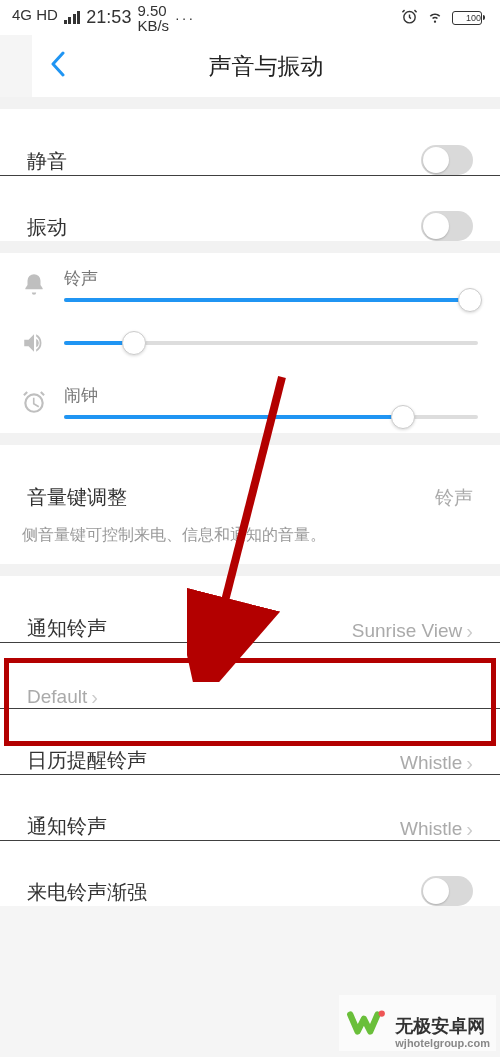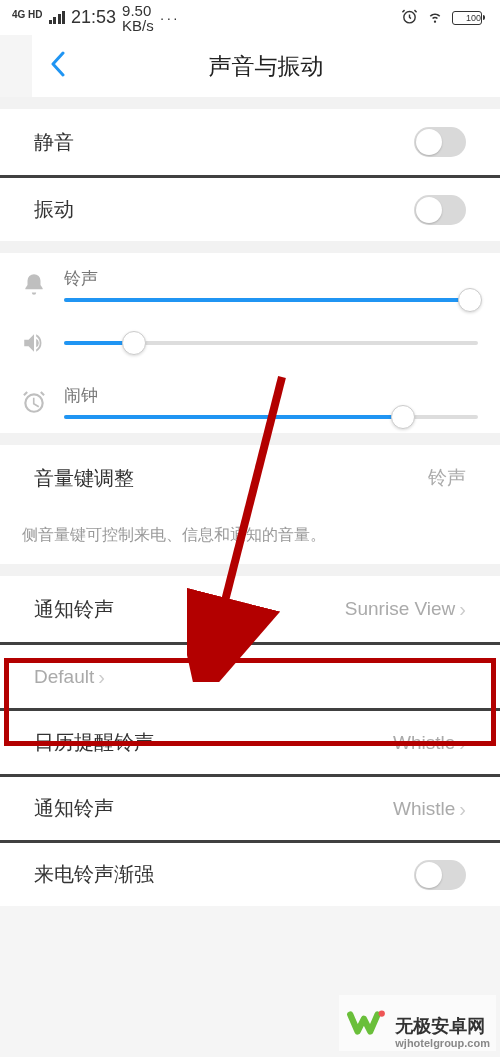--- a/index.html
+++ b/index.html
@@ -10,33 +10,33 @@
       font-family: -apple-system, "Helvetica Neue", sans-serif;
       position: relative;
       overflow: hidden;
     }
     .status-bar { height: 35px; display: flex; align-items: center; justify-content: space-between; padding: 0 18px 0 12px; background: #fff; font-size: 14px; color: #333; }
     .status-left { display: flex; align-items: center; gap: 6px; }
     .status-right { display: flex; align-items: center; gap: 8px; }
     .signal-icon { display: flex; align-items: flex-end; gap: 1.5px; }
     .signal-icon span { width: 3px; background: #333; display: inline-block; }
     .signal-icon span:nth-child(1){height:4px} .signal-icon span:nth-child(2){height:7px} .signal-icon span:nth-child(3){height:10px} .signal-icon span:nth-child(4){height:13px}
-    .net4g { font-size: 10px; font-weight: bold; line-height: 1; position: relative; top:-3px; }
+    .net4g { font-size: 15px; font-weight: normal; line-height: 1; position: relative; top:-3px; }
     .time-big { font-size: 18px; font-weight: 500; }
     .kbs { font-size: 15px; line-height: 1; }
     .dots { letter-spacing: 2px; }
     .battery { border: 1.5px solid #333; border-radius: 3px; width: 30px; height: 14px; display: flex; align-items: center; justify-content: center; font-size: 9px; position: relative; padding-left: 13px; }
     .battery::after { content:''; position:absolute; right:-4px; top:3.5px; width:2px; height:5px; background:#333; border-radius:0 2px 2px 0; }
     header { background: #fff; height: 62px; display: flex; align-items: center; position: relative; margin-left: 32px; }
     .back { position: absolute; left: 18px; color: #2095f3; font-size: 28px; line-height: 1; }
     .title { width: 100%; text-align: center; font-size: 23px; color: #222; font-weight: 500; }
     .section { background: #fff; }
     .gap { height: 12px; background: #f2f2f2; }
-    .row { display: flex; align-items: center; justify-content: space-between; padding: 0 34px; height: 66px; font-size: 20px; color: #333; }
-    .row + .row { border-top: 3px solid #404040; }
+    .row { display: flex; align-items: flex-end; justify-content: space-between; padding: 0 27px; height: 66px; font-size: 20px; color: #333; }
+    .row + .row { border-top: 1px solid #404040; }
     .toggle { width: 52px; height: 30px; border-radius: 15px; background: #d9d9d9; position: relative; }
     .toggle::after { content:''; position:absolute; width:26px; height:26px; background:#fff; border-radius:50%; top:2px; left:2px; box-shadow: 0 1px 2px rgba(0,0,0,.2); }
     .slider-row { display: flex; align-items: center; padding: 14px 22px 14px 18px; }
     .slider-icon { width: 32px; color: #bbb; display:flex; align-items:center; justify-content:center; }
     .slider-icon svg { width: 26px; height: 26px; fill:#bfbfbf; }
     .slider-body { flex: 1; margin-left: 14px; }
     .slider-label { font-size: 17px; color: #777; margin-bottom: 8px; }
     .track { height: 4px; background: #ddd; border-radius: 2px; position: relative; }
     .fill { height: 100%; background: #2095f3; border-radius: 2px; }
     .thumb { width: 24px; height: 24px; border-radius: 50%; background: #fff; border: 1px solid #ccc; position: absolute; top: -10px; transform: translateX(-50%); box-shadow: 0 1px 3px rgba(0,0,0,.15); }

